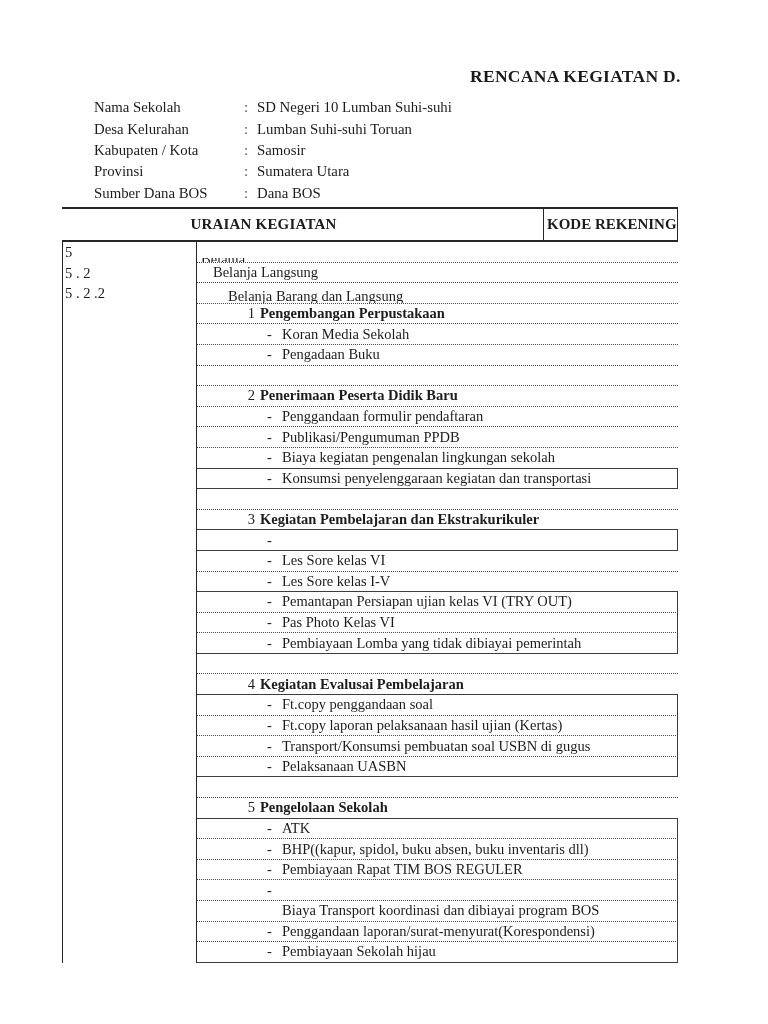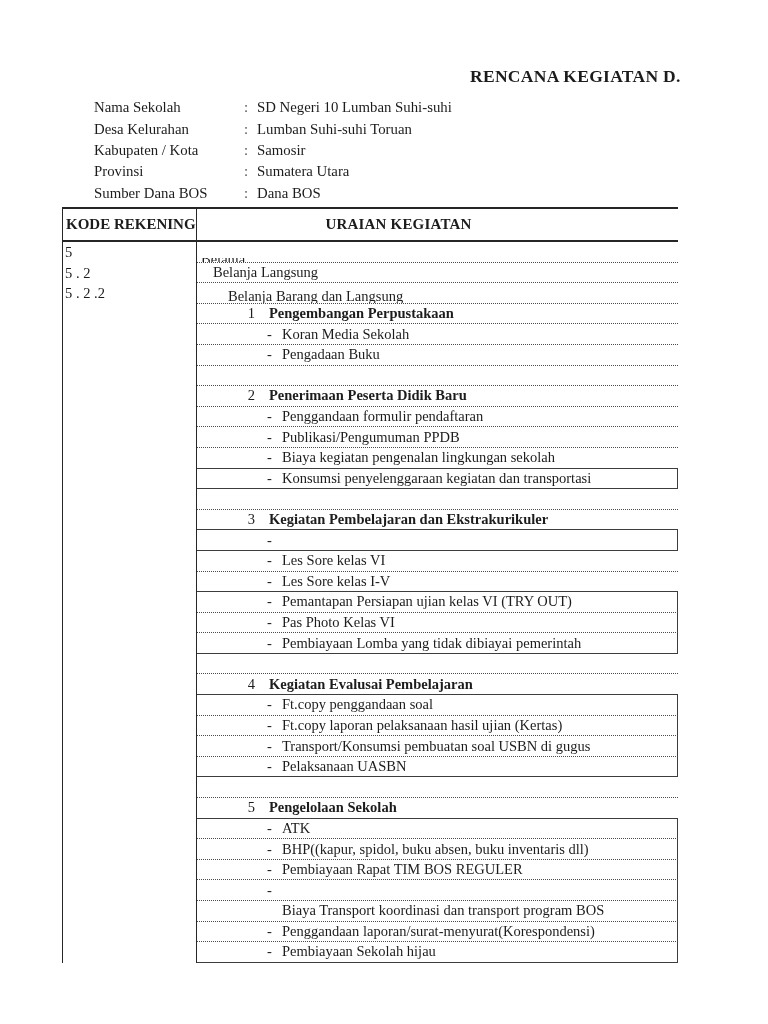--- a/index.html
+++ b/index.html
@@ -43,21 +43,21 @@
   .uraian-cell{
     flex:1;box-sizing:border-box;min-width:0;
     border-bottom:1px dotted #4a4a4a;
     font-size:14.5px;white-space:nowrap;overflow:hidden;
     display:flex;align-items:center;
   }
   .lvl0{padding-left:4px;margin-top:16px;}
   .lvl1{padding-left:16px;}
   .lvl2{padding-left:31px;margin-top:8px;}
   .sec-num{flex:none;width:58px;text-align:right;}
-  .sec-title{font-weight:bold;margin-left:14px;}
+  .sec-title{font-weight:bold;margin-left:5px;}
   .item .item-dash{flex:none;margin-left:70px;width:15px;}
   .item-text{white-space:nowrap;}
   .item_nodash{padding-left:85px;}
 
   .box-right{border-right:1px solid #3d3d3d;}
   .box-top{border-top:1px solid #3d3d3d;margin-top:-1px;}
   .box-bottom{border-bottom:1px solid #3d3d3d;}
 </style>
 </head>
 <body>
@@ -89,22 +89,22 @@
       </div>
       <div class="info-row">
         <span class="info-label">Sumber Dana BOS</span>
         <span class="info-sep">:</span>
         <span class="info-value">Dana BOS</span>
       </div>
     </div>
 
   <div class="rka-table">
     <div class="thead">
+      <div class="th th-uraian">URAIAN KEGIATAN</div>
       <div class="th th-kode">KODE REKENING</div>
-      <div class="th th-uraian">URAIAN KEGIATAN</div>
     </div>
     <div id="table-body">
         <div class="trow">
           <div class="kode-cell">5</div>
           <div class="uraian-cell lvl0">
             <span class="item-text">Belanja</span>
           </div>
         </div>
         <div class="trow">
           <div class="kode-cell">5 . 2</div>
@@ -303,21 +303,21 @@
         </div>
         <div class="trow">
           <div class="kode-cell"></div>
           <div class="uraian-cell item box-right">
             <span class="item-dash">-</span>
           </div>
         </div>
         <div class="trow">
           <div class="kode-cell"></div>
           <div class="uraian-cell item_nodash box-right">
-            <span class="item-text">Biaya Transport koordinasi dan transport program BOS</span>
+            <span class="item-text">Biaya Transport koordinasi dan dibiayai program BOS</span>
           </div>
         </div>
         <div class="trow">
           <div class="kode-cell"></div>
           <div class="uraian-cell item box-right">
             <span class="item-dash">-</span>
             <span class="item-text">Penggandaan laporan/surat-menyurat(Korespondensi)</span>
           </div>
         </div>
         <div class="trow">

